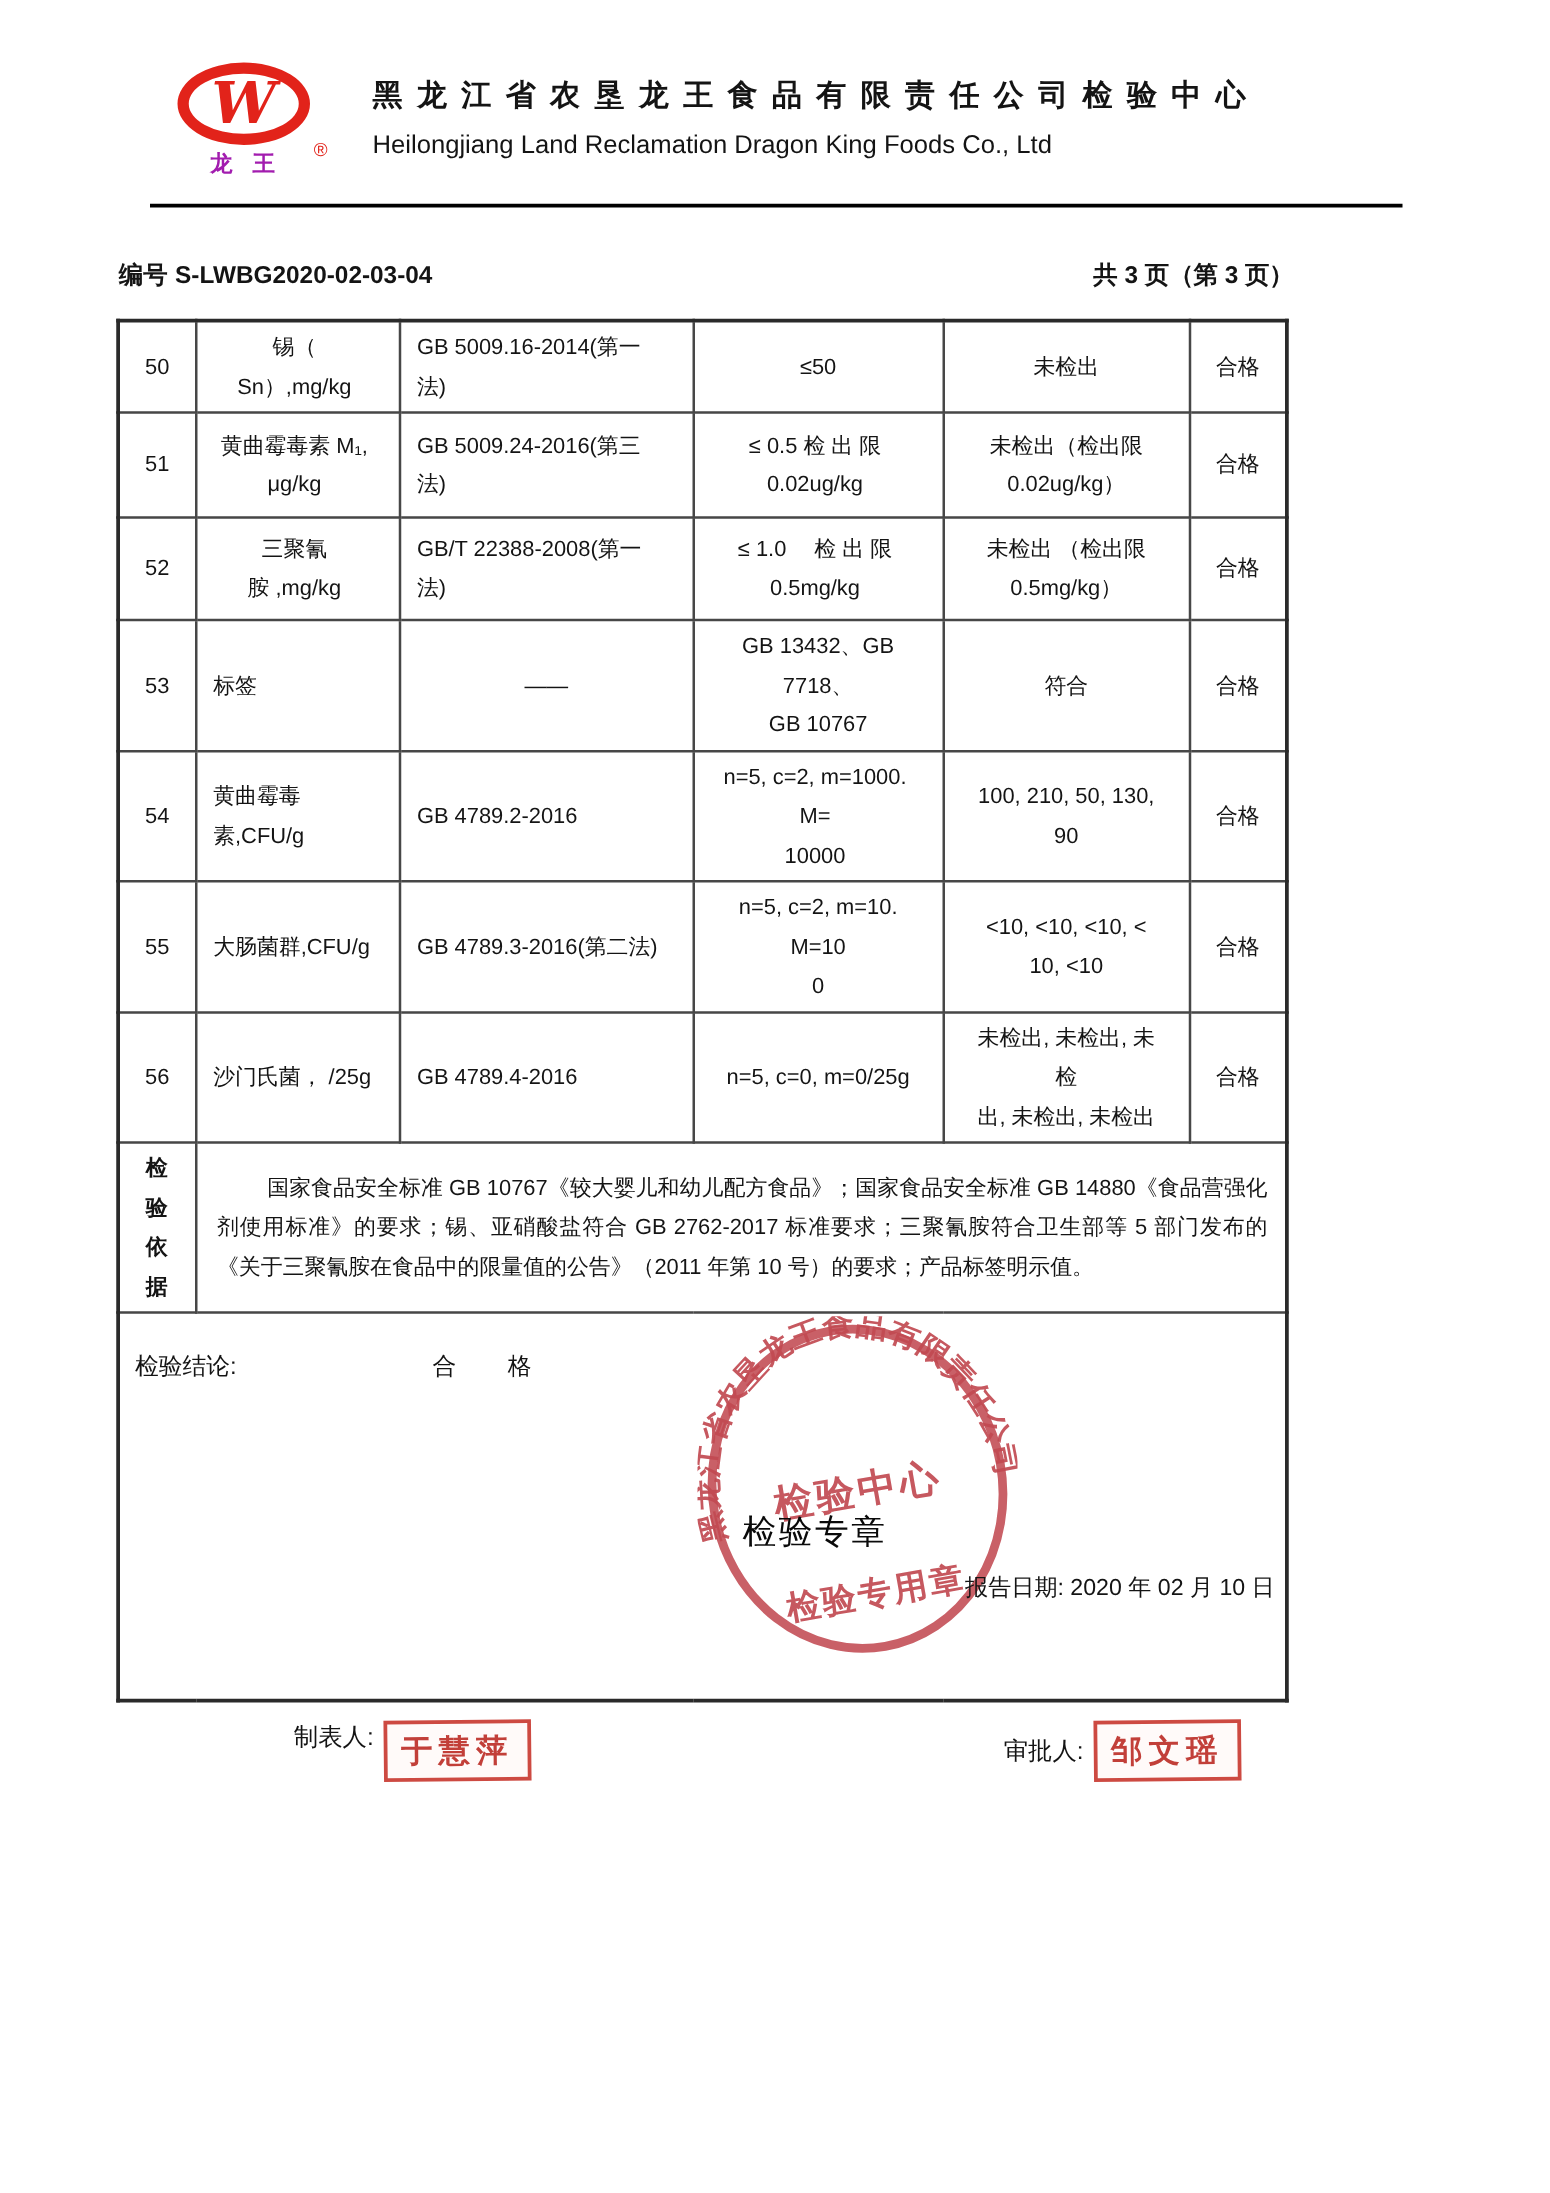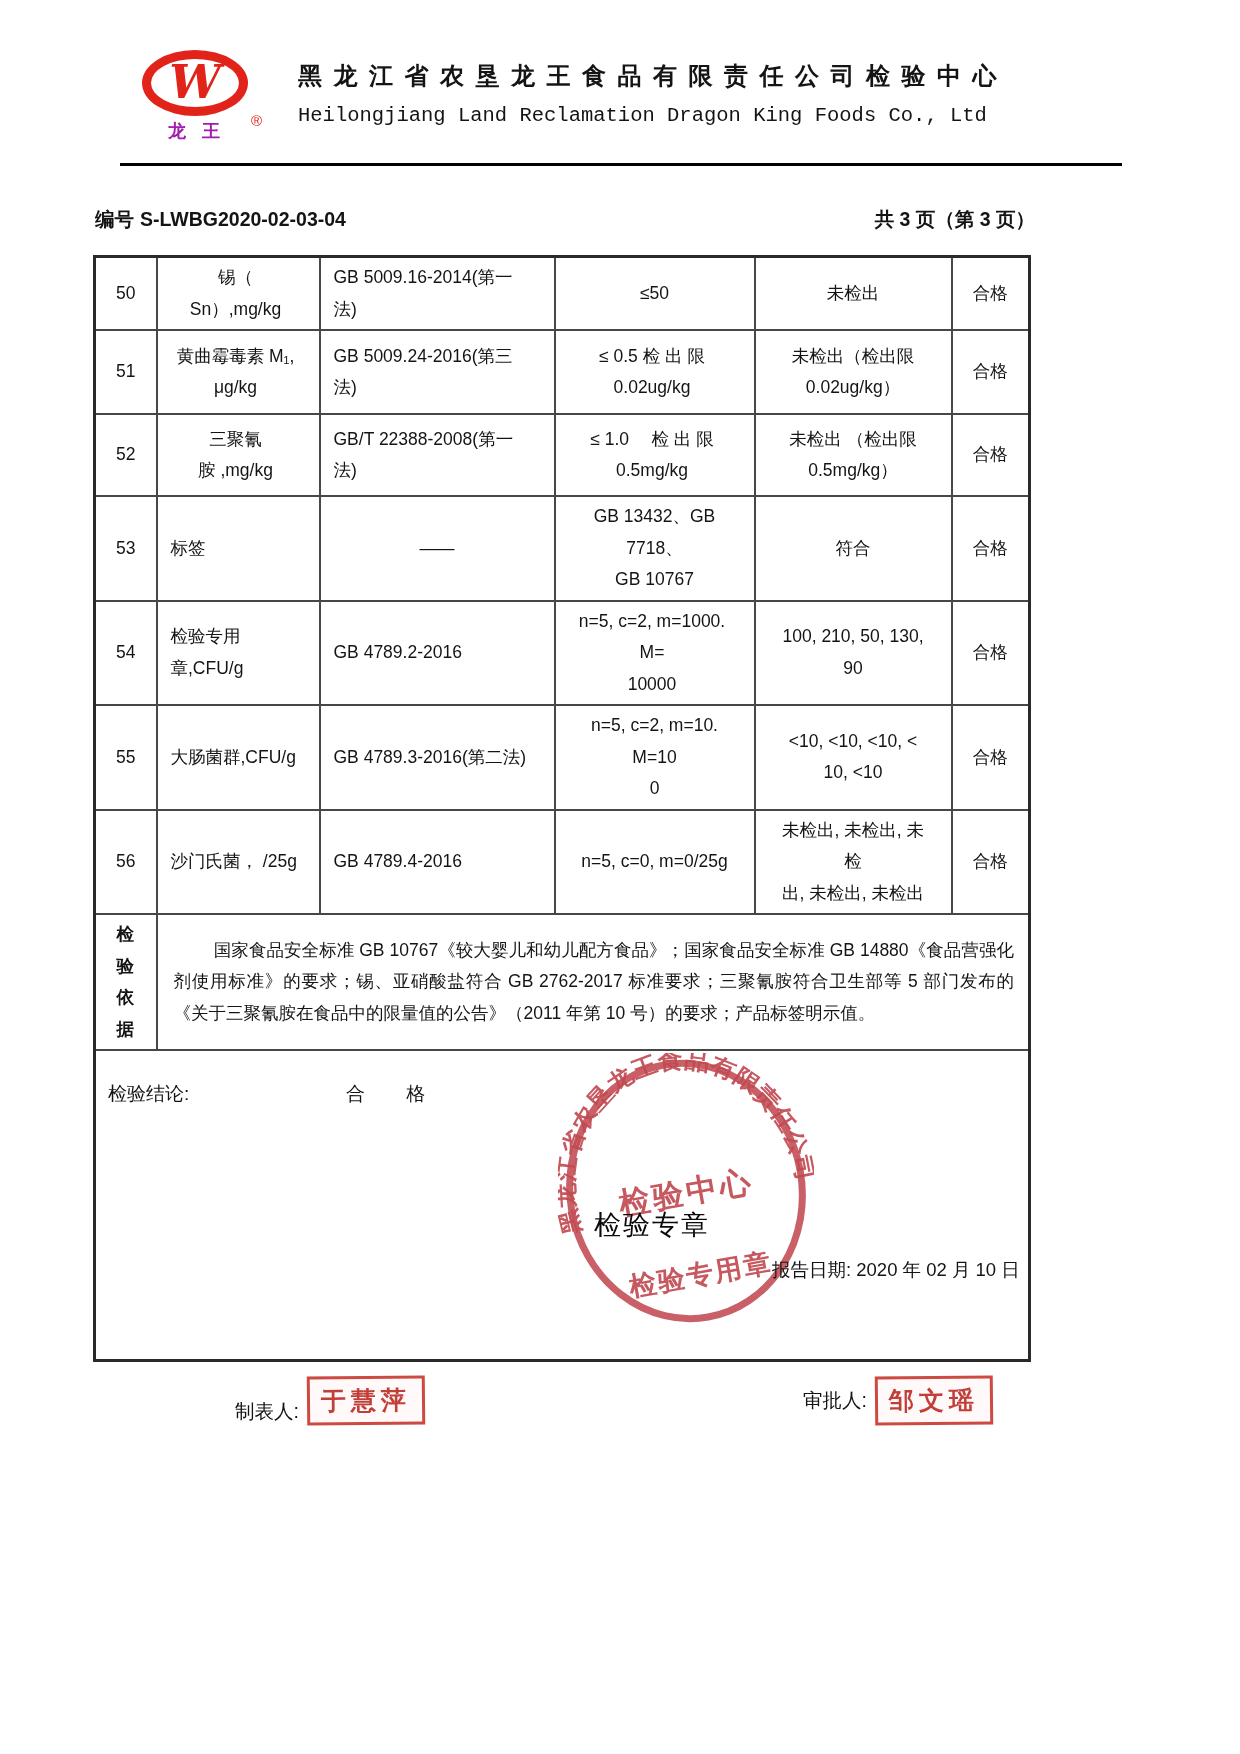--- a/index.html
+++ b/index.html
@@ -18,21 +18,21 @@
     display:flex; align-items:center; justify-content:center; margin:0 auto;
   }
   .logo-w { color:#e2231a; font-family:"DejaVu Serif","Liberation Serif",serif;
     font-style:italic; font-weight:bold; font-size:46px; line-height:0.9; }
   .logo-brand { color:#a21caf; font-weight:bold; font-size:18px; letter-spacing:16px;
     margin:3px 0 12px 14px; white-space:nowrap; }
   .logo-reg { position:absolute; right:2px; top:62px; color:#e2231a; font-size:15px; }
   .titles { padding-top:10px; }
   .title-cn { font-size:24px; font-weight:bold; letter-spacing:11.5px; white-space:nowrap; }
   .title-en { font-size:20.5px; margin-top:12px; white-space:nowrap;
-    font-family:Liberation Mono, monospace; }
+    font-family:Liberation Sans, sans-serif; }
   .header-rule { height:3px; background:#000; margin:8px 118px 0 120px; }
 
   
   .meta { display:flex; justify-content:space-between; margin:40px 205px 22px 95px;
     font-weight:bold; font-size:19.5px; }
   .meta .no-label { margin-right:6px; }
 
   
   table.report { border-collapse:collapse; margin-left:93px; width:935px;
     table-layout:fixed; border:3px solid #2a2a2a; }
@@ -59,21 +59,21 @@
   .stamp-overlay { position:absolute; left:498px; top:150px; font-size:27px;
     color:#0a0a0a; letter-spacing:2px; }
   .report-date { position:absolute; left:676px; top:202px; font-size:18.5px; }
 
   
   .footer { display:flex; align-items:center; margin:14px 0 0 235px; font-size:19.5px; }
   .name-stamp { display:inline-block; border:3px solid #cd4a42; color:#c23f39;
     font-size:25px; font-weight:bold; padding:5px 11px; letter-spacing:5px;
     margin-left:8px; transform:rotate(-0.6deg); background:rgba(255,235,233,0.25); }
   .approver-group { margin-left:378px; display:flex; align-items:center; }
-  .maker-group { display:flex; align-items:flex-end; }
+  .maker-group { display:flex; align-items:flex-start; }
 </style>
 </head>
 <body>
 
 <div class="page">
 
   <div class="header">
     <div class="logo-block">
       <div class="logo-oval">
         <span class="logo-w">W</span>
@@ -139,21 +139,21 @@
         <td class="c">53</td>
         <td class="l">标签</td>
         <td class="c">——</td>
         <td class="c pre">GB 13432、GB 7718、
 GB 10767</td>
         <td class="c">符合</td>
         <td class="c">合格</td>
       </tr>
       <tr class="r54">
         <td class="c">54</td>
-        <td class="l">检验专用章,CFU/g</td>
+        <td class="l">黄曲霉毒素,CFU/g</td>
         <td class="l">GB 4789.2-2016</td>
         <td class="l pre">n=5, c=2, m=1000. M=
 10000</td>
         <td class="c">100, 210, 50, 130, 90</td>
         <td class="c">合格</td>
       </tr>
       <tr class="r55">
         <td class="c">55</td>
         <td class="l">大肠菌群,CFU/g</td>
         <td class="l">GB 4789.3-2016(第二法)</td>

